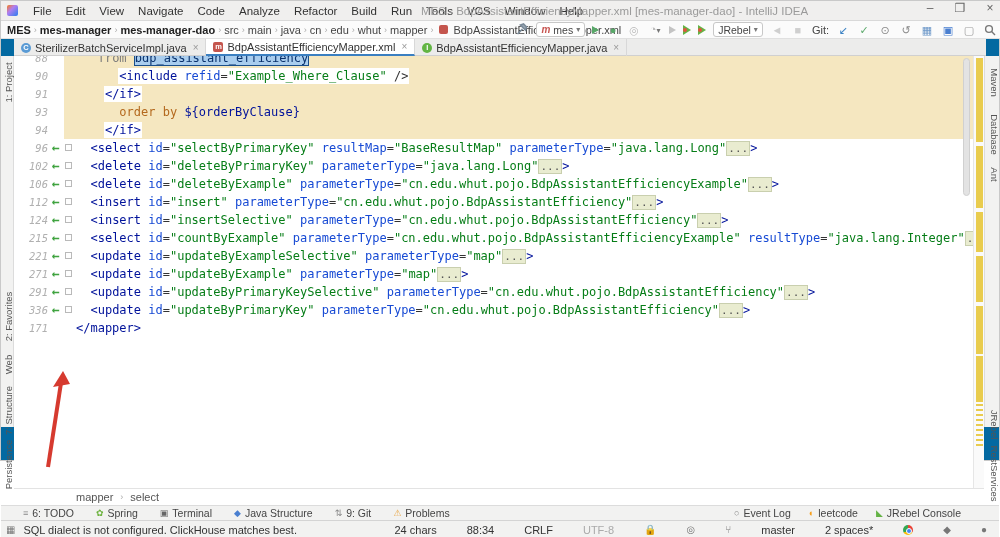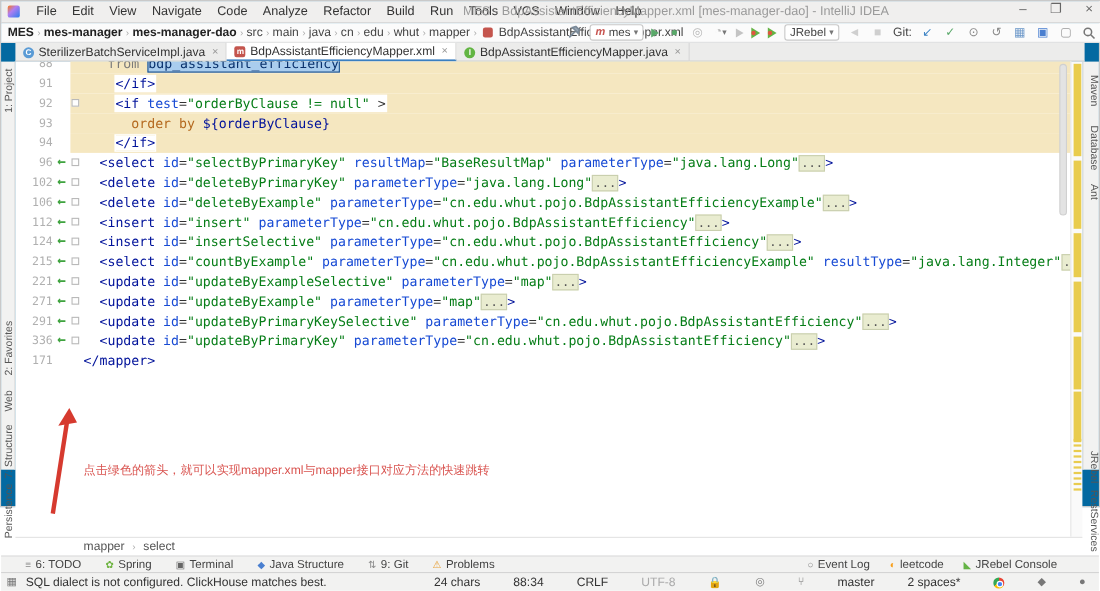--- a/index.html
+++ b/index.html
@@ -53,21 +53,21 @@
   #stripe-left { left:0; border-right:1px solid #dcdcdc; }
   #stripe-right { right:0; width:15px; border-left:1px solid #dcdcdc; }
   .vlabel { position:absolute; white-space:nowrap; transform:rotate(-90deg); transform-origin:center; }
   #stripe-right .vlabel { transform:rotate(90deg); }
 
   
   #editor { position:absolute; left:13px; top:55px; width:960px; height:432px; background:#fff; overflow:hidden;
     font-family:"DejaVu Sans Mono","Liberation Mono",monospace; font-size:12px; }
   .row { display:flex; height:18px; line-height:18px; white-space:pre; }
   .row:first-child { margin-top:-7px; }
-  .lnum { width:34px; text-align:right; color:#b0b0b0; font-size:10.5px; flex:none; }
+  .lnum { width:34px; text-align:right; color:#b0b0b0; font-size:10.5px; flex:none;font-style:italic; }
   .acell { width:16px; flex:none; text-align:center; color:#3fa33f; font-weight:bold; font-size:13px; line-height:17px; }
   .ccell { flex:1; padding-left:12px; position:relative; overflow:hidden; }
   .ccell.yellow { background:#f5e7c0; }
   .foldbox { position:absolute; left:1px; top:5px; width:7px; height:7px; background:#fefefe; border:1px solid #b9b9b9; }
   .strip { background:#fff; box-shadow:0 0 0 1px #fff; }
   .t { color:#00129a; } .a { color:#174ad4; } .v { color:#067d17; } .p { color:#333; }
   .s { color:#b4691e; } .w { color:#00129a; } .p88 { color:#7a7a7a; }
   .f { background:#e9ecd0; border:1px solid #c9cfae; color:#555; padding:0 1px; font-size:11px; }
   .selw { background:#a9cdee; border:1px solid #1a4f8b; color:#08306b; }
   #annotation { position:absolute; left:62px; top:364px; color:#d9534f; font-size:11px;
@@ -208,37 +208,36 @@
       <span class="vlabel" style="top: 21px; left: -16px; width: 50px; text-align: center;">Maven</span>
       <span class="vlabel" style="top: 73px; left: -16px; width: 50px; text-align: center;">Database</span>
       <span class="vlabel" style="top: 113px; left: -16px; width: 50px; text-align: center;">Ant</span>
       <span class="vlabel" style="top: 363px; left: -16px; width: 50px; text-align: center;">JRebel</span>
       <span class="vlabel" style="top: 409px; left: -16px; width: 50px; text-align: center;">RestServices</span>
     </div>
 
   <div id="editor">
     <div id="code-lines">
         <div class="row"><span class="lnum">88</span><span class="acell"></span><span class="ccell yellow"><span>   </span><span class="p88">from </span><span class="selw">bdp_assistant_efficiency</span></span></div>
+        <div class="row"><span class="lnum">90</span><span class="acell"></span><span class="ccell yellow"><span>      </span><span class="strip"><span class="t">&lt;include </span><span class="a">refid</span><span class="p">=</span><span class="v">"Example_Where_Clause"</span><span class="p"> /&gt;</span></span></span></div>
         <div class="row"><span class="lnum">91</span><span class="acell"></span><span class="ccell yellow"><span>    </span><span class="strip"><span class="t">&lt;/if&gt;</span></span></span></div>
-        <div class="row"><span class="lnum">92</span><span class="acell"></span><span class="ccell yellow"><span class="foldbox"></span><span>    </span><span class="strip"><span class="t">&lt;if </span><span class="a">test</span><span class="p">=</span><span class="v">"orderByClause != null"</span><span class="p"> &gt;</span></span></span></div>
         <div class="row"><span class="lnum">93</span><span class="acell"></span><span class="ccell yellow"><span>      </span><span class="s">order by </span><span class="w">${orderByClause}</span></span></div>
         <div class="row"><span class="lnum">94</span><span class="acell"></span><span class="ccell yellow"><span>    </span><span class="strip"><span class="t">&lt;/if&gt;</span></span></span></div>
         <div class="row"><span class="lnum">96</span><span class="acell">←</span><span class="ccell"><span class="foldbox"></span><span>  </span><span class="t">&lt;select </span><span class="a">id</span><span class="p">=</span><span class="v">"selectByPrimaryKey"</span><span class="p"> </span><span class="a">resultMap</span><span class="p">=</span><span class="v">"BaseResultMap"</span><span class="p"> </span><span class="a">parameterType</span><span class="p">=</span><span class="v">"java.lang.Long"</span><span class="f">...</span><span class="t">&gt;</span></span></div>
         <div class="row"><span class="lnum">102</span><span class="acell">←</span><span class="ccell"><span class="foldbox"></span><span>  </span><span class="t">&lt;delete </span><span class="a">id</span><span class="p">=</span><span class="v">"deleteByPrimaryKey"</span><span class="p"> </span><span class="a">parameterType</span><span class="p">=</span><span class="v">"java.lang.Long"</span><span class="f">...</span><span class="t">&gt;</span></span></div>
         <div class="row"><span class="lnum">106</span><span class="acell">←</span><span class="ccell"><span class="foldbox"></span><span>  </span><span class="t">&lt;delete </span><span class="a">id</span><span class="p">=</span><span class="v">"deleteByExample"</span><span class="p"> </span><span class="a">parameterType</span><span class="p">=</span><span class="v">"cn.edu.whut.pojo.BdpAssistantEfficiencyExample"</span><span class="f">...</span><span class="t">&gt;</span></span></div>
         <div class="row"><span class="lnum">112</span><span class="acell">←</span><span class="ccell"><span class="foldbox"></span><span>  </span><span class="t">&lt;insert </span><span class="a">id</span><span class="p">=</span><span class="v">"insert"</span><span class="p"> </span><span class="a">parameterType</span><span class="p">=</span><span class="v">"cn.edu.whut.pojo.BdpAssistantEfficiency"</span><span class="f">...</span><span class="t">&gt;</span></span></div>
         <div class="row"><span class="lnum">124</span><span class="acell">←</span><span class="ccell"><span class="foldbox"></span><span>  </span><span class="t">&lt;insert </span><span class="a">id</span><span class="p">=</span><span class="v">"insertSelective"</span><span class="p"> </span><span class="a">parameterType</span><span class="p">=</span><span class="v">"cn.edu.whut.pojo.BdpAssistantEfficiency"</span><span class="f">...</span><span class="t">&gt;</span></span></div>
         <div class="row"><span class="lnum">215</span><span class="acell">←</span><span class="ccell"><span class="foldbox"></span><span>  </span><span class="t">&lt;select </span><span class="a">id</span><span class="p">=</span><span class="v">"countByExample"</span><span class="p"> </span><span class="a">parameterType</span><span class="p">=</span><span class="v">"cn.edu.whut.pojo.BdpAssistantEfficiencyExample"</span><span class="p"> </span><span class="a">resultType</span><span class="p">=</span><span class="v">"java.lang.Integer"</span><span class="f">...</span></span></div>
         <div class="row"><span class="lnum">221</span><span class="acell">←</span><span class="ccell"><span class="foldbox"></span><span>  </span><span class="t">&lt;update </span><span class="a">id</span><span class="p">=</span><span class="v">"updateByExampleSelective"</span><span class="p"> </span><span class="a">parameterType</span><span class="p">=</span><span class="v">"map"</span><span class="f">...</span><span class="t">&gt;</span></span></div>
         <div class="row"><span class="lnum">271</span><span class="acell">←</span><span class="ccell"><span class="foldbox"></span><span>  </span><span class="t">&lt;update </span><span class="a">id</span><span class="p">=</span><span class="v">"updateByExample"</span><span class="p"> </span><span class="a">parameterType</span><span class="p">=</span><span class="v">"map"</span><span class="f">...</span><span class="t">&gt;</span></span></div>
         <div class="row"><span class="lnum">291</span><span class="acell">←</span><span class="ccell"><span class="foldbox"></span><span>  </span><span class="t">&lt;update </span><span class="a">id</span><span class="p">=</span><span class="v">"updateByPrimaryKeySelective"</span><span class="p"> </span><span class="a">parameterType</span><span class="p">=</span><span class="v">"cn.edu.whut.pojo.BdpAssistantEfficiency"</span><span class="f">...</span><span class="t">&gt;</span></span></div>
         <div class="row"><span class="lnum">336</span><span class="acell">←</span><span class="ccell"><span class="foldbox"></span><span>  </span><span class="t">&lt;update </span><span class="a">id</span><span class="p">=</span><span class="v">"updateByPrimaryKey"</span><span class="p"> </span><span class="a">parameterType</span><span class="p">=</span><span class="v">"cn.edu.whut.pojo.BdpAssistantEfficiency"</span><span class="f">...</span><span class="t">&gt;</span></span></div>
         <div class="row"><span class="lnum">171</span><span class="acell"></span><span class="ccell"><span></span><span class="t">&lt;/mapper&gt;</span></span></div>
       </div>
-    <div id="annotation">点击绿色的箭头，就可以实现mapper.xml与mapper接口对应方法的快速跳转</div>
     <svg id="red-arrow" width="36" height="100" viewBox="0 0 36 100">
       <line x1="8" y1="96" x2="21" y2="12" stroke="#d63a2f" stroke-width="4"></line>
       <polygon points="23,0 13,16 30,13" fill="#d63a2f"></polygon>
     </svg>
     <div id="scroll-thumb"></div>
   </div>
 
   <div id="errstripe">
       <div class="emark" style="top: 2px; height: 84px;"></div>
       <div class="emark" style="top: 90px; height: 62px;"></div>

